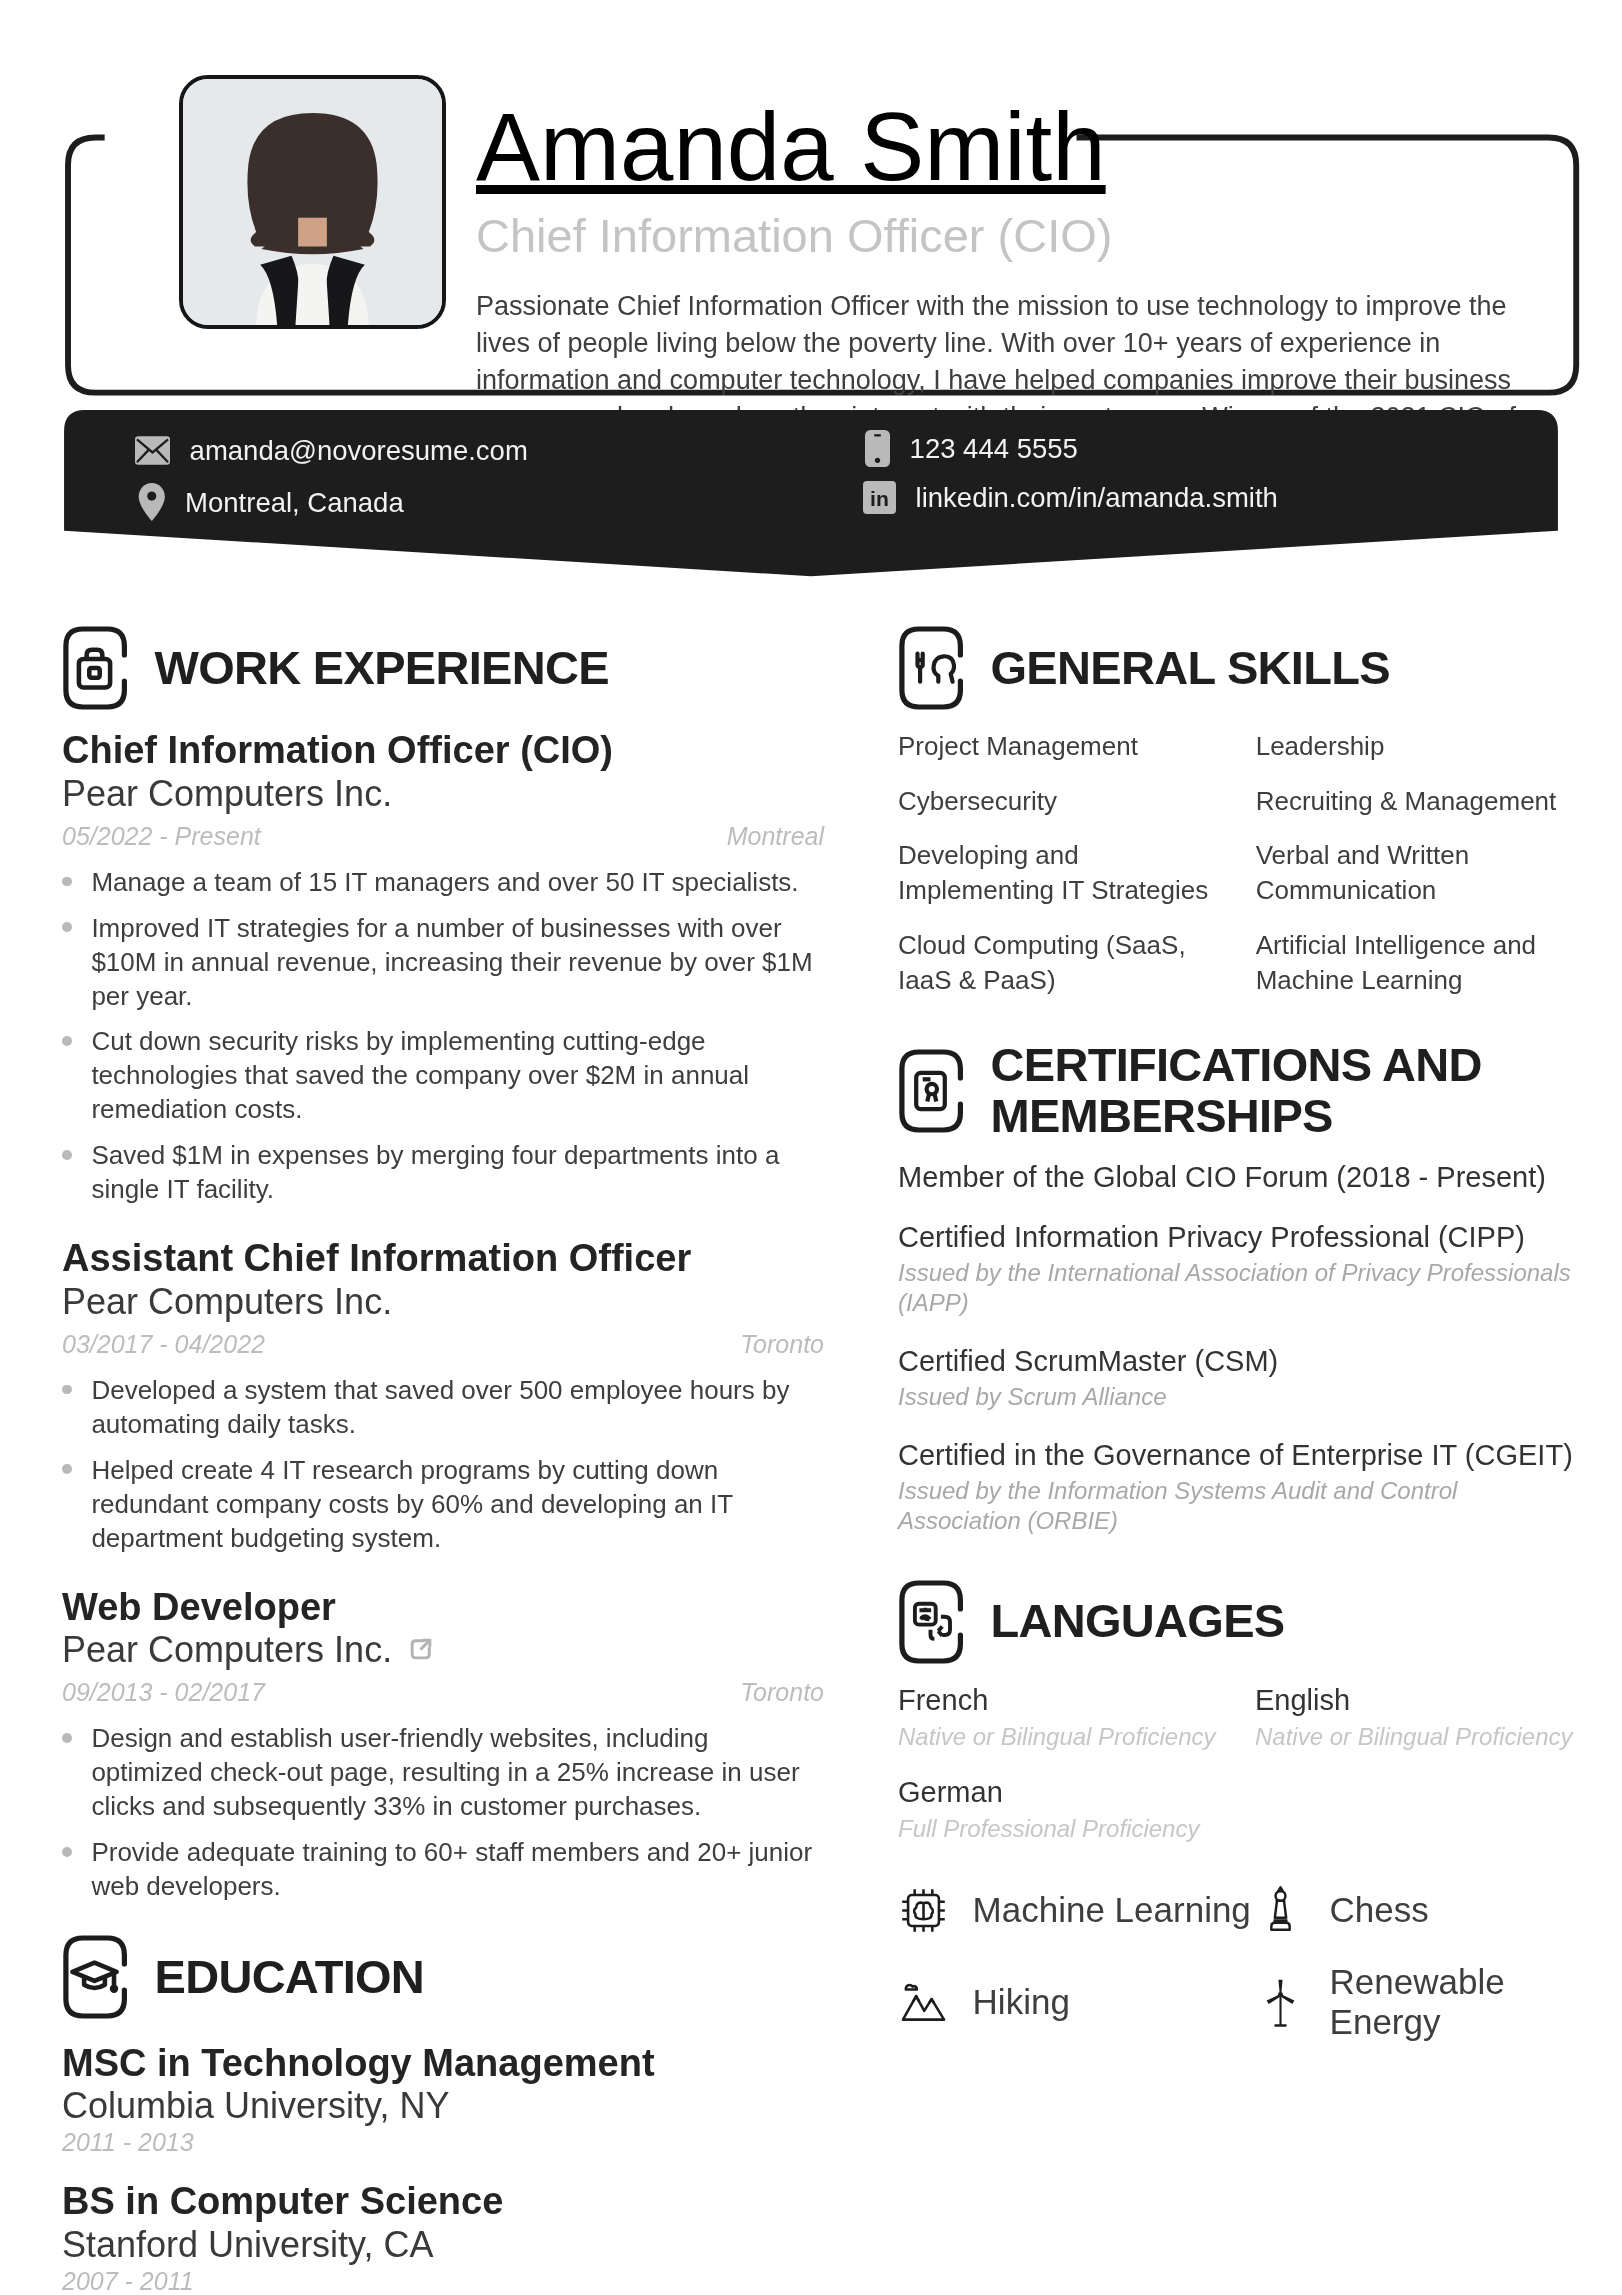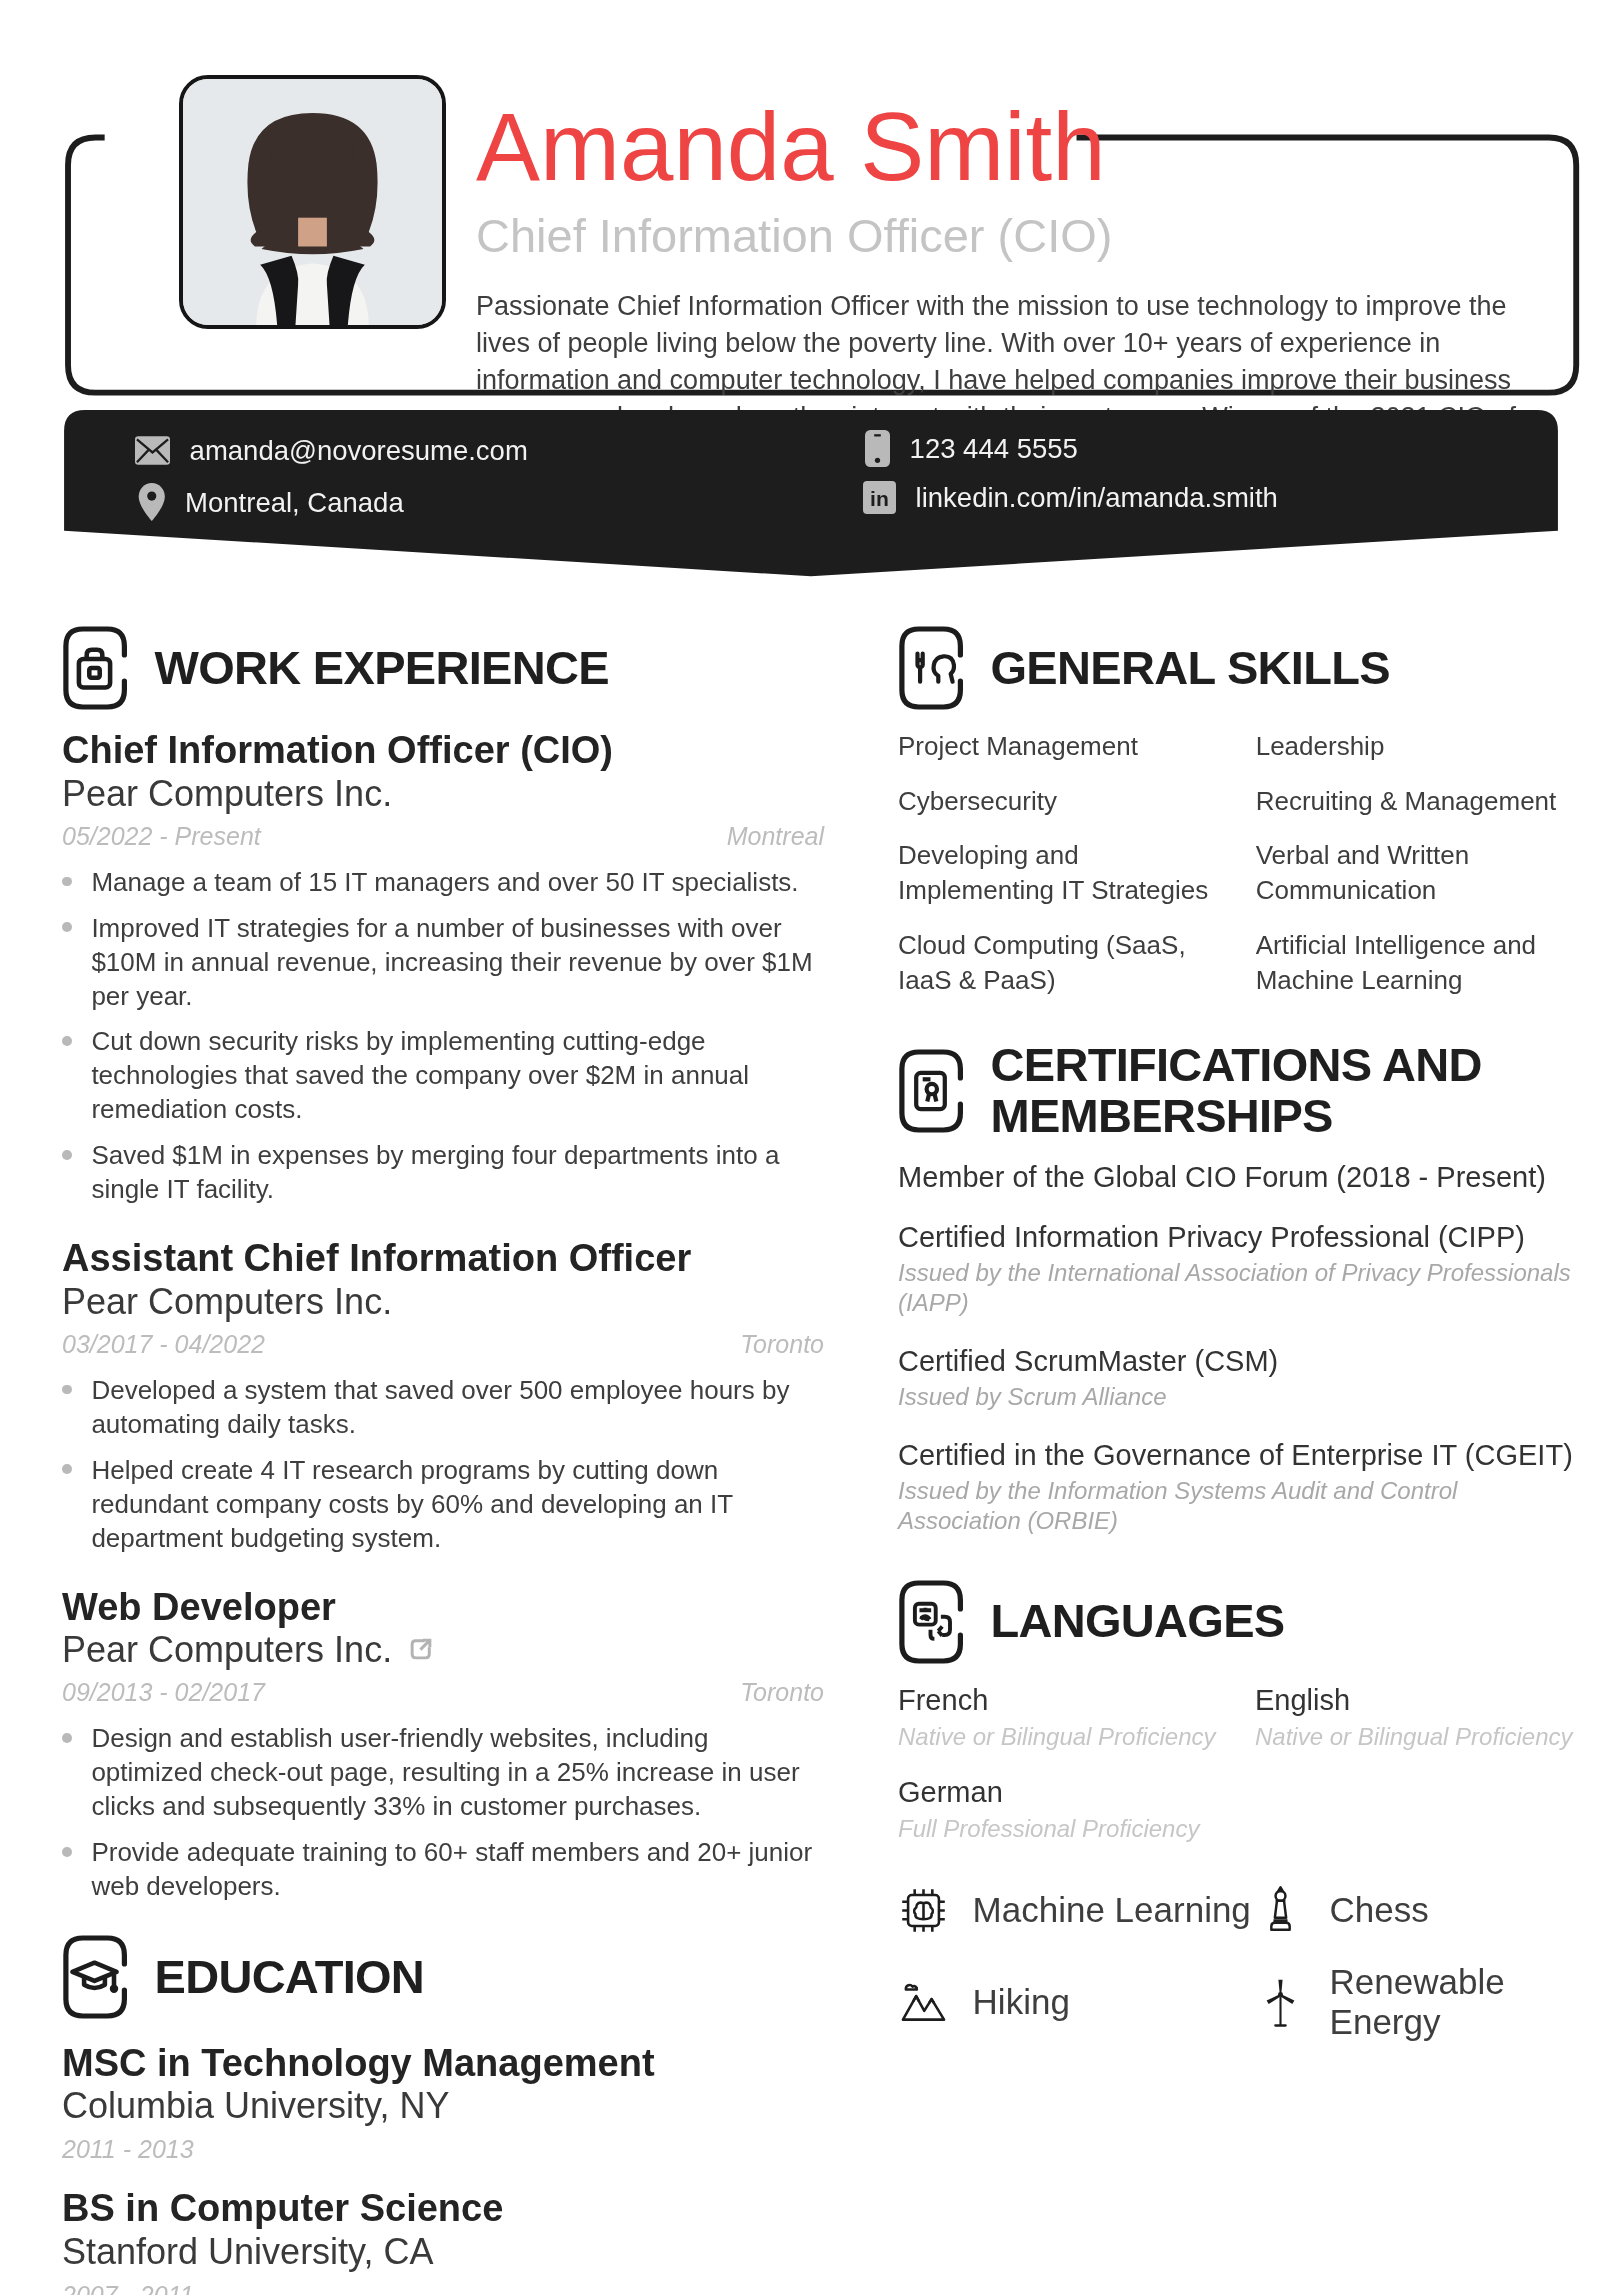--- a/index.html
+++ b/index.html
@@ -13,21 +13,21 @@
     overflow:hidden;
   }
   
   .frame-svg{position:absolute;left:0;top:0;}
   .photo{
     position:absolute;left:179px;top:75px;width:259px;height:246px;
     border:4.6px solid #161616;border-radius:29px;overflow:hidden;background:#e4e7e9;
   }
   .photo svg{display:block;width:100%;height:100%;}
   .header-text{position:absolute;left:476px;top:98px;width:1063px;}
-  .name{font-size:96px;line-height:98px;color:#ef4444;font-weight:400;letter-spacing:0;}
+  .name{font-size:96px;line-height:98px;color:#000000;font-weight:400;letter-spacing:0;text-decoration:underline;}
   .subtitle{font-size:47px;line-height:52px;color:#c4c4c4;margin-top:14.4px;}
   .summary{font-size:27px;line-height:1.36;color:#3e3e3e;margin-top:26px;}
   
   .contact-bar{position:absolute;left:62px;top:410px;width:1498px;height:167px;}
   .contact-bar svg.bar-shape{position:absolute;left:0;top:0;}
   .contact-entry{
     position:absolute;display:flex;align-items:center;gap:19.6px;
     color:#f2f2f2;font-size:27.5px;line-height:33px;white-space:nowrap;
   }
   .contact-entry .cicon{flex:none;display:flex;align-items:center;justify-content:center;}
@@ -60,21 +60,21 @@
   .cert-issuer{font-size:24px;line-height:30px;font-style:italic;color:#a8a8a8;margin-top:3.9px;}
   .certs-block{margin-bottom:43px;}
   
   .lang-grid{display:grid;grid-template-columns:357px 1fr;row-gap:23.6px;margin-bottom:42px;}
   .lang-name{font-size:29px;line-height:34px;color:#333333;}
   .lang-level{font-size:24px;line-height:29px;font-style:italic;color:#c6c6c6;margin-top:5.2px;}
   
   .edu-item{margin-top:22px;}
   .edu-degree{font-size:38px;line-height:42px;font-weight:700;color:#242424;}
   .edu-school{font-size:36px;line-height:41px;color:#3a3a3a;margin-top:1.3px;}
-  .edu-dates{font-size:25px;line-height:31px;font-style:italic;color:#bcbcbc;margin-top:8px;}
+  .edu-dates{font-size:25px;line-height:31px;font-style:italic;color:#bcbcbc;margin-top:1px;}
   
   .int-grid{display:grid;grid-template-columns:357px 1fr;row-gap:26px;}
   .int-item{display:flex;align-items:center;gap:23.6px;font-size:35px;color:#3e3e3e;}
   .int-item .iicon{flex:none;display:flex;align-items:center;justify-content:center;width:51px;height:51px;}
   svg{display:block;}
 </style>
 </head>
 <body>
 
 <div class="page">

